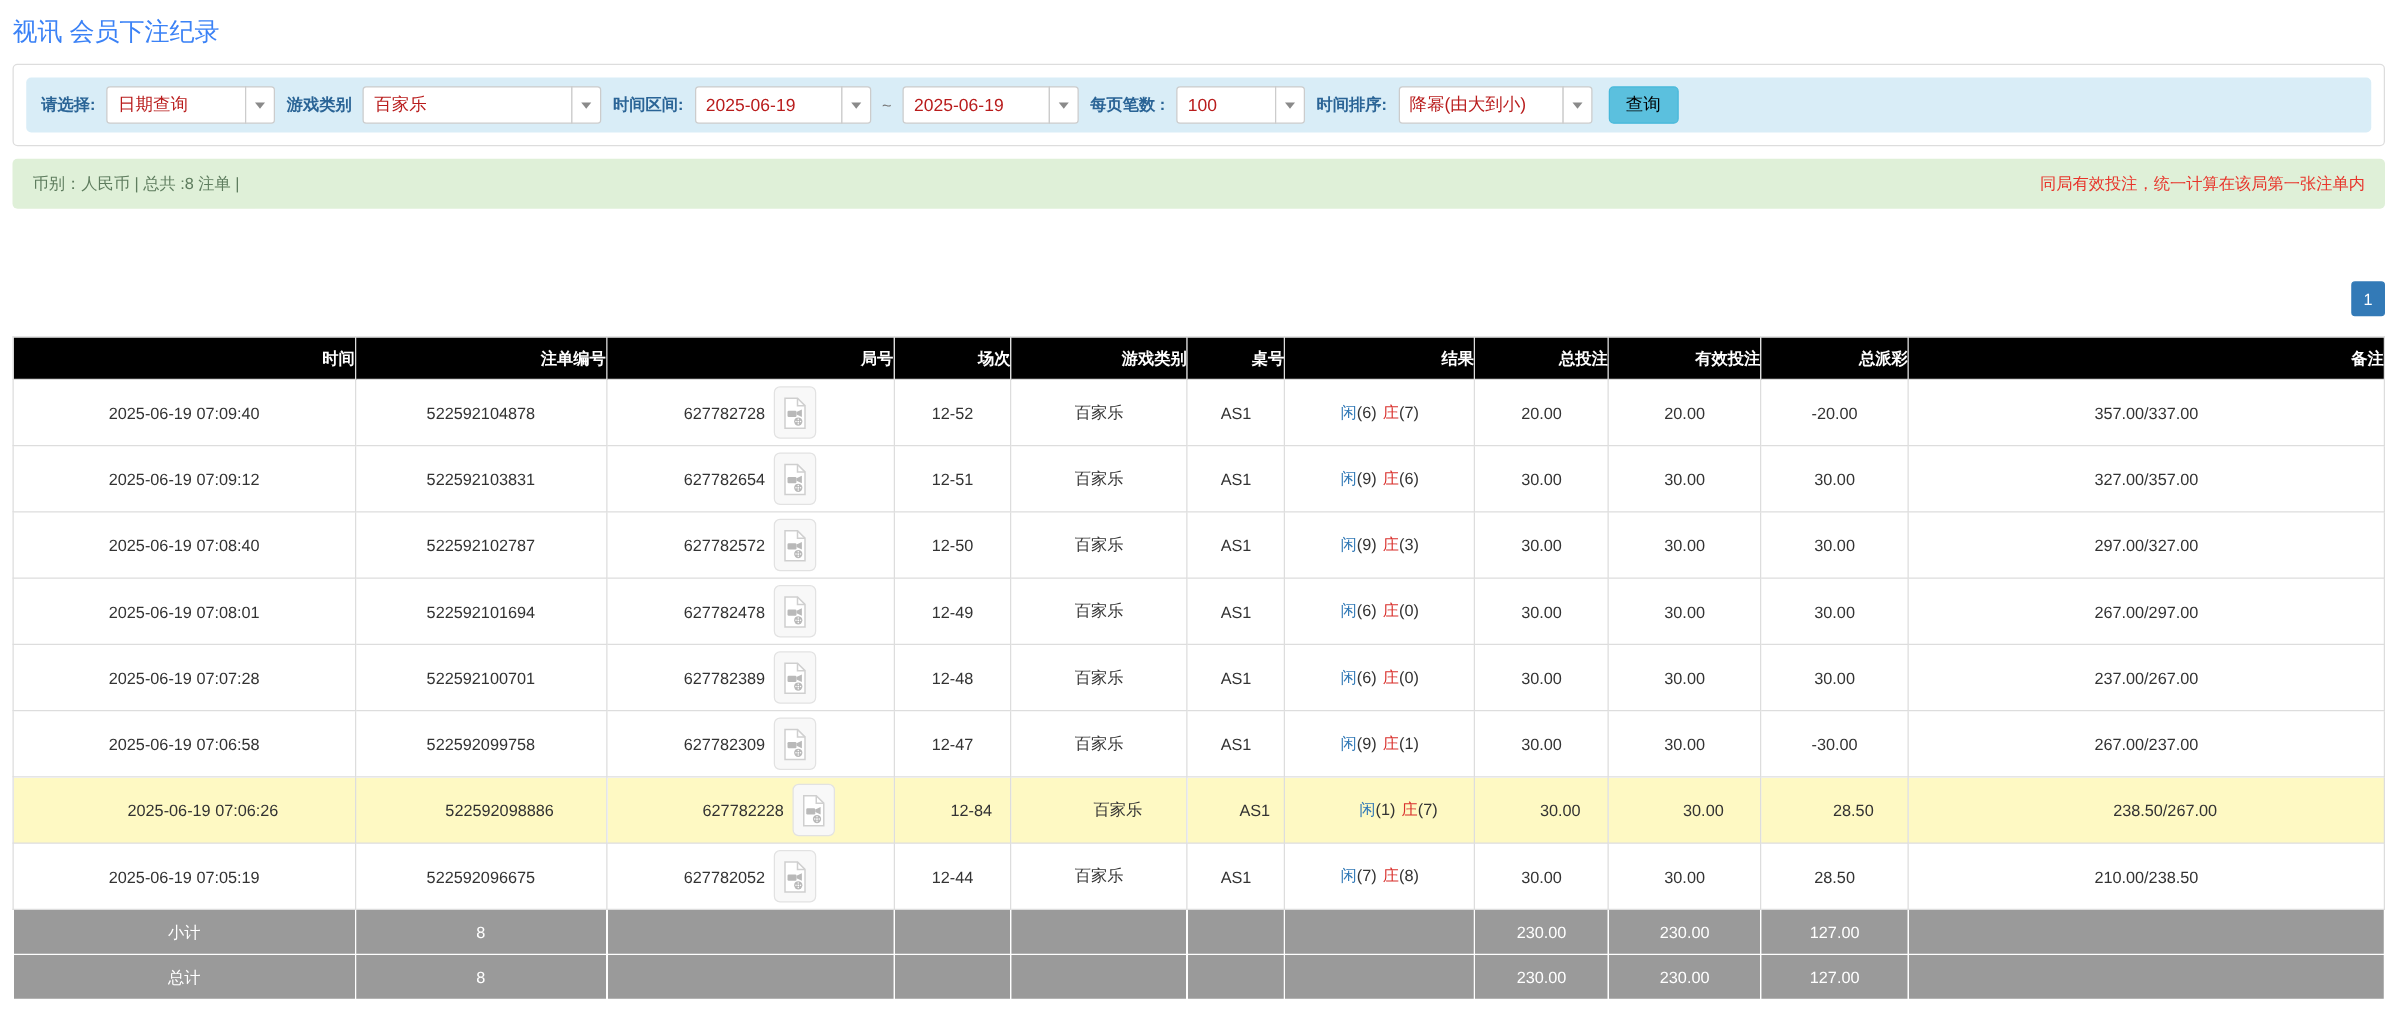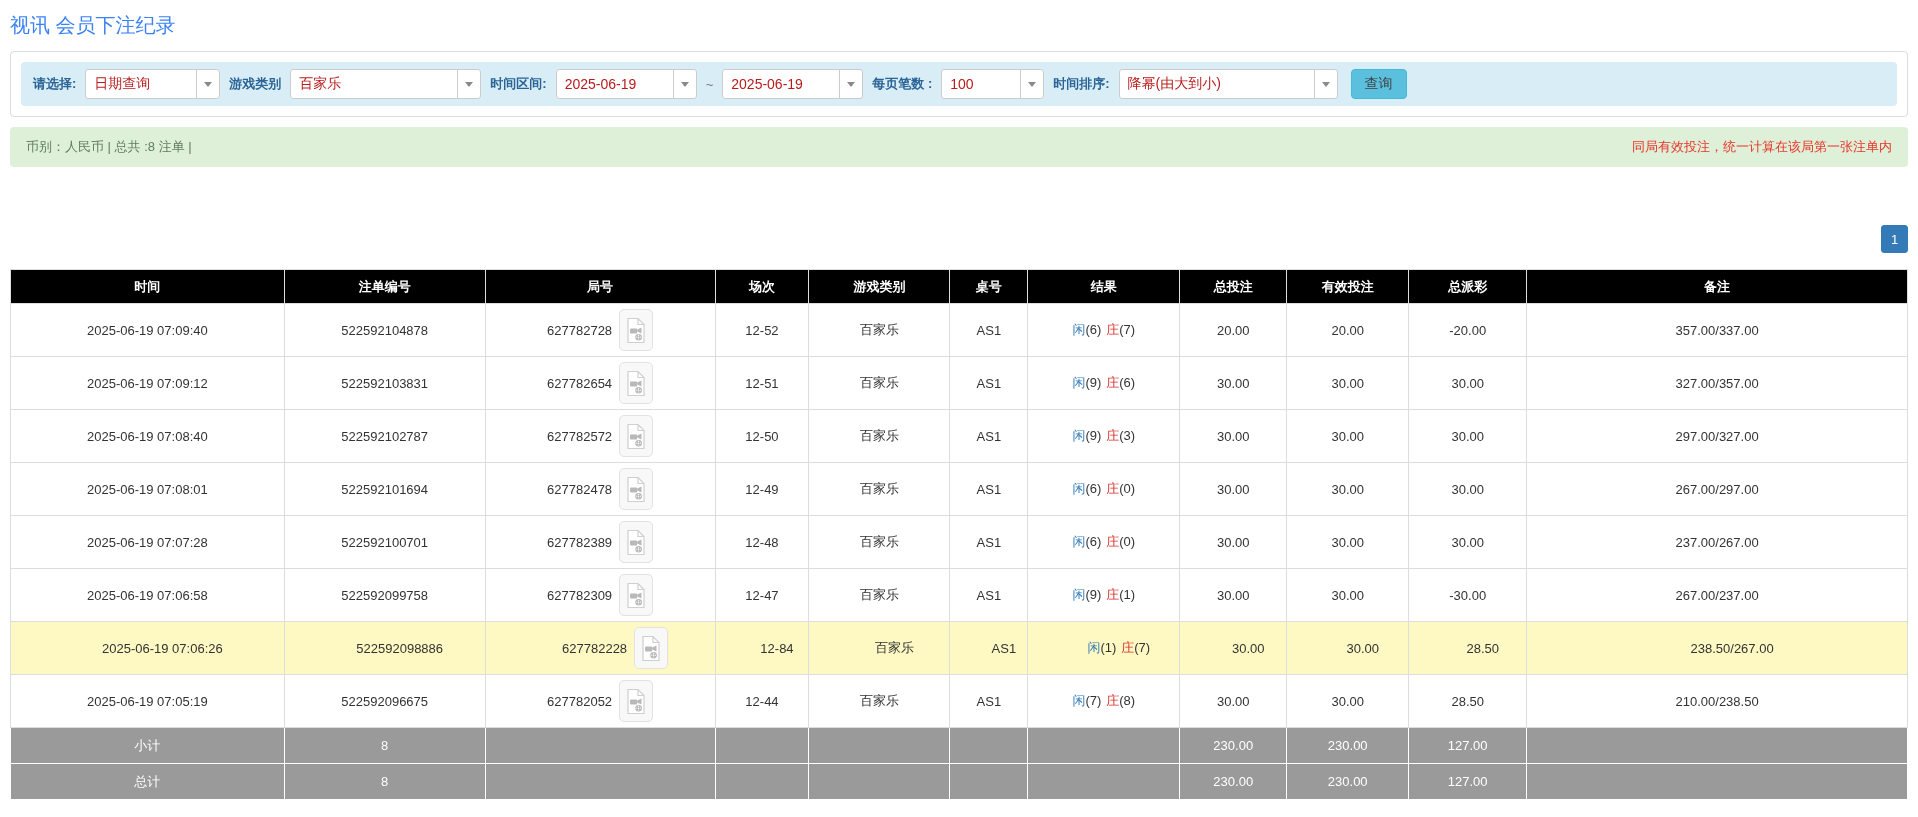--- a/index.html
+++ b/index.html
@@ -23,25 +23,25 @@
     height:30px; border:1px solid #ccc; border-radius:3px 0 0 3px;
     font-size:14px; color:#b91c1c; padding:0 8px; background:#fff; outline:none;
     font-family: "Liberation Sans", "DejaVu Sans", sans-serif;
   }
   .combo-caret {
     width:24px; border:1px solid #ccc; margin-left:-1px; border-radius:0 3px 3px 0;
     background:#fff; display:flex; align-items:center; justify-content:center; cursor:pointer;
   }
   .caret { width:0; height:0; border-left:4px solid transparent; border-right:4px solid transparent; border-top:5px solid #8a8a8a; }
   .w-select { width:112px; } .w-game { width:168px; } .w-date { width:118px; }
-  .w-size { width:80px; } .w-sort { width:196px; }
+  .w-size { width:80px; } .w-sort { width:132px; }
   .tilde { color:#777; font-size:13px; }
   .btn-search {
     height:30px; padding:0 13px; background:#5bc0de; border:1px solid #46b8da;
-    color:#404040; font-size:14px; border-radius:4px; cursor:pointer; margin-left:4px;
+    color:#000000; font-size:14px; border-radius:4px; cursor:pointer; margin-left:4px;
     font-family: "Liberation Sans", "DejaVu Sans", sans-serif;
   }
 
   
   .summary-bar {
     margin-top:10px; background:#dff0d8; border-radius:4px; height:40px;
     display:flex; align-items:center; justify-content:space-between; padding:0 16px;
   }
   .summary-left { font-size:13px; color:#5f7d5f; }
   .summary-note { font-size:13px; color:#e8342a; }
@@ -51,21 +51,21 @@
   .page-btn {
     min-width:27px; height:28px; background:#337ab7; border:1px solid #337ab7;
     color:#fff; font-size:13px; border-radius:3px;
     display:flex; align-items:center; justify-content:center; cursor:pointer; text-decoration:none;
   }
 
   
   table.records { width:100%; border-collapse:collapse; table-layout:fixed; }
   table.records th {
     background:#000; color:#fff; font-size:13px; font-weight:bold;
-    height:34px; border:1px solid #ddd; text-align:center;
+    height:34px; border:1px solid #ddd; text-align:right;
   }
   table.records td {
     border:1px solid #ddd; height:53px; text-align:center;
     font-size:13px; color:#333; background:#fff; overflow:hidden; white-space:nowrap;
   }
   tr.row-highlight td { background:#fef9c3;padding-left:30px; }
   tr.footer-row td { background:#9a9a9a; color:#fff; height:36px; border-color:#fff; }
   .c-blue { color:#337ab7; }
   .c-red  { color:#e03131; }
   .player { color:#337ab7; }

